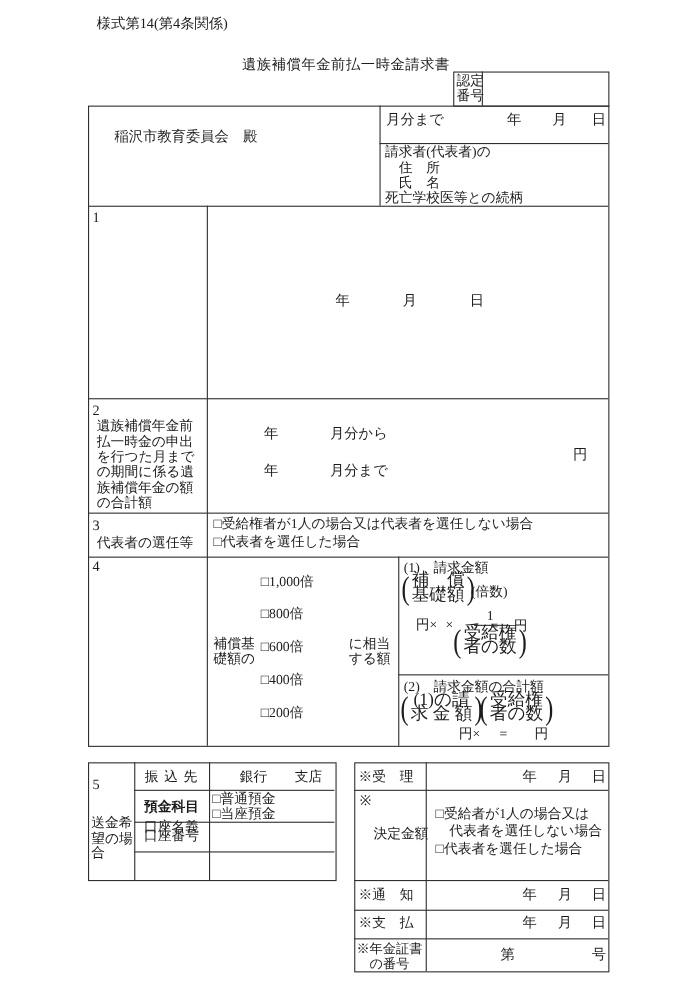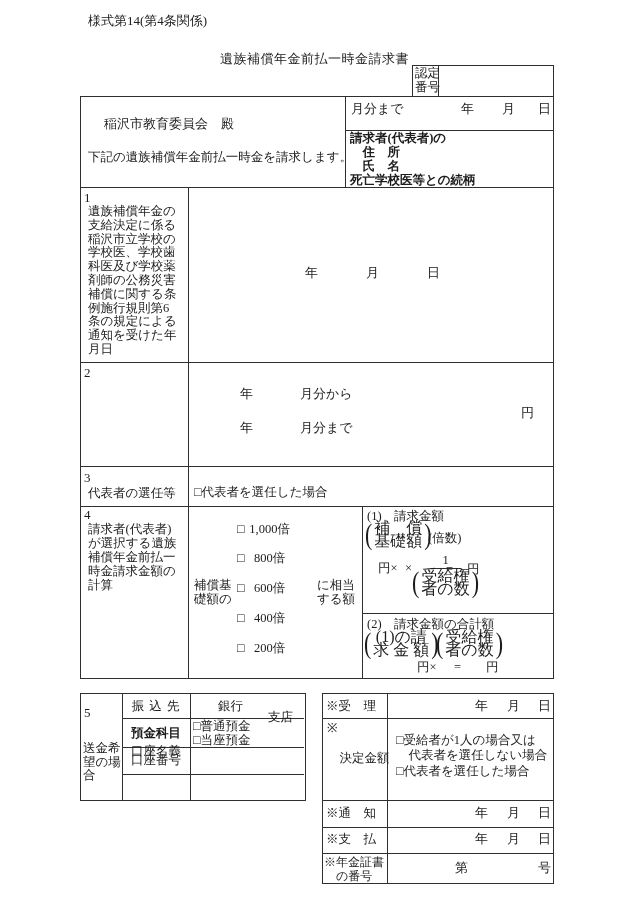--- a/index.html
+++ b/index.html
@@ -19,21 +19,21 @@
   .bk::after{content:")";}
   .bk::before,.bk::after{font-size:22px;line-height:1;transform:scaleY(1.35);font-weight:300;color:#1c1c1c;}
   .stk{text-align:center;white-space:pre-wrap;font-size:16px;line-height:12.5px;padding:0 2px;}
   .frac{position:absolute;display:flex;flex-direction:column;align-items:center;}
   .fnum{display:block;min-width:30px;text-align:center;line-height:15px;border-bottom:1px solid #2f2f2f;font-size:12.5px;}
   .fden{position:relative;display:inline-flex;align-items:center;margin-top:1px;}
   .fden::before{content:"(";}
   .fden::after{content:")";}
   .fden::before,.fden::after{font-size:22px;line-height:1;transform:scaleY(1.35);font-weight:300;}
   .mult-row{position:absolute;display:flex;align-items:baseline;font-size:12.5px;}
-  .mult-val{display:inline-block;width:50px;text-align:center;}
+  .mult-val{display:inline-block;width:50px;text-align:left;}
 </style>
 </head>
 <body>
 
 <div id="page">
 
   <div class="t" style="left:88px;top:14px;">様式第14(第4条関係)</div>
   <div class="t c" style="left:0;top:52px;width:629px;letter-spacing:0.5px;">遺族補償年金前払一時金請求書</div>
 
   <div class="box" style="left:412px;top:65px;width:140px;height:30px;"></div>
@@ -46,63 +46,53 @@
   <div class="hl" style="left:345px;top:130px;width:208px;"></div>
   <div class="hl" style="left:80px;top:187px;width:473px;"></div>
   <div class="vl" style="left:188px;top:187px;height:491px;"></div>
   <div class="hl" style="left:80px;top:362px;width:473px;"></div>
   <div class="hl" style="left:80px;top:466px;width:473px;"></div>
   <div class="hl" style="left:80px;top:506px;width:473px;"></div>
   <div class="vl" style="left:362px;top:506px;height:172px;"></div>
   <div class="hl" style="left:362px;top:613px;width:191px;"></div>
 
   <div class="t" style="left:104px;top:117px;">稲沢市教育委員会　殿</div>
-  <div class="t fs12" style="left:88px;top:150px;">下記の遺族補償年金前払一時金を請求します。</div>
   <div class="t" style="left:351px;top:102px;">月分まで</div>
   <div class="t" style="left:461px;top:102px;">年</div>
   <div class="t" style="left:502px;top:102px;">月</div>
   <div class="t" style="left:538px;top:102px;">日</div>
-  <div class="t fs12" style="left:350px;top:131px;font-weight:bold;">請求者(代表者)の
+  <div class="t fs12" style="left:350px;top:131px;">請求者(代表者)の
 　住　所
 　氏　名
 死亡学校医等との続柄</div>
 
   <div class="t" style="left:84px;top:191px;">1</div>
-  <div class="t fs12" style="left:88px;top:205px;line-height:13.8px;">遺族補償年金の
-支給決定に係る
-稲沢市立学校の
-学校医、学校歯
-科医及び学校薬
-剤師の公務災害
-補償に関する条
-例施行規則第6
-条の規定による
-通知を受けた年
-月日</div>
   <div class="t" style="left:305px;top:266px;">年</div>
   <div class="t" style="left:366px;top:266px;">月</div>
   <div class="t" style="left:427px;top:266px;">日</div>
 
   <div class="t" style="left:84px;top:366px;">2</div>
+  <div class="t fs12" style="left:88px;top:380px;">遺族補償年金前
+払一時金の申出
+を行つた月まで
+の期間に係る遺
+族補償年金の額
+の合計額</div>
   <div class="t" style="left:240px;top:387px;">年</div>
   <div class="t" style="left:300px;top:387px;">月分から</div>
   <div class="t" style="left:240px;top:421px;">年</div>
   <div class="t" style="left:300px;top:421px;">月分まで</div>
   <div class="t" style="left:521px;top:406px;">円</div>
 
   <div class="t" style="left:84px;top:471px;">3</div>
   <div class="t fs12" style="left:88px;top:486px;">代表者の選任等</div>
+  <div class="t fs12" style="left:194px;top:469px;">□受給権者が1人の場合又は代表者を選任しない場合</div>
   <div class="t fs12" style="left:194px;top:485px;">□代表者を選任した場合</div>
 
   <div class="t" style="left:84px;top:508px;">4</div>
-  <div class="t fs12" style="left:88px;top:522px;">請求者(代表者)
-が選択する遺族
-補償年金前払一
-時金請求金額の
-計算</div>
 
   <div class="t fs12" style="left:194px;top:579px;line-height:13.5px;">補償基
 礎額の</div>
   <div class="mult-row" style="left:237px;top:521px;">
     <span>□</span>
       <span class="mult-val">1,000倍</span>
   </div>
   <div class="mult-row" style="left:237px;top:550px;">
     <span>□</span>
       <span class="mult-val">800倍</span>
@@ -158,21 +148,21 @@
   <div class="vl" style="left:190px;top:693px;height:107px;"></div>
   <div class="hl" style="left:122px;top:718px;width:182px;"></div>
   <div class="hl" style="left:122px;top:747px;width:182px;"></div>
   <div class="hl" style="left:122px;top:774px;width:182px;"></div>
   <div class="t" style="left:84px;top:706px;">5</div>
   <div class="t fs12" style="left:83px;top:742px;line-height:13.5px;">送金希
 望の場
 合</div>
   <div class="t c fs12" style="left:122px;top:699px;width:68px;letter-spacing:1px;">振 込 先</div>
   <div class="t fs12" style="left:218px;top:699px;">銀行</div>
-  <div class="t fs12" style="left:268px;top:699px;margin-top:11px;">支店</div>
+  <div class="t fs12" style="left:268px;top:699px;">支店</div>
   <div class="t c fs12" style="left:122px;top:726px;width:68px;font-weight:bold;">預金科目</div>
   <div class="t fs12" style="left:193px;top:719px;">□普通預金
 □当座預金</div>
   <div class="t c fs12" style="left:122px;top:753px;width:68px;">口座番号</div>
   <div class="t c fs12" style="left:122px;top:744px;width:68px;">口座名義</div>
 
   <div class="box" style="left:322px;top:693px;width:230px;height:189px;"></div>
   <div class="vl" style="left:387px;top:693px;height:190px;"></div>
   <div class="hl" style="left:322px;top:718px;width:231px;"></div>
   <div class="hl" style="left:322px;top:800px;width:231px;"></div>

